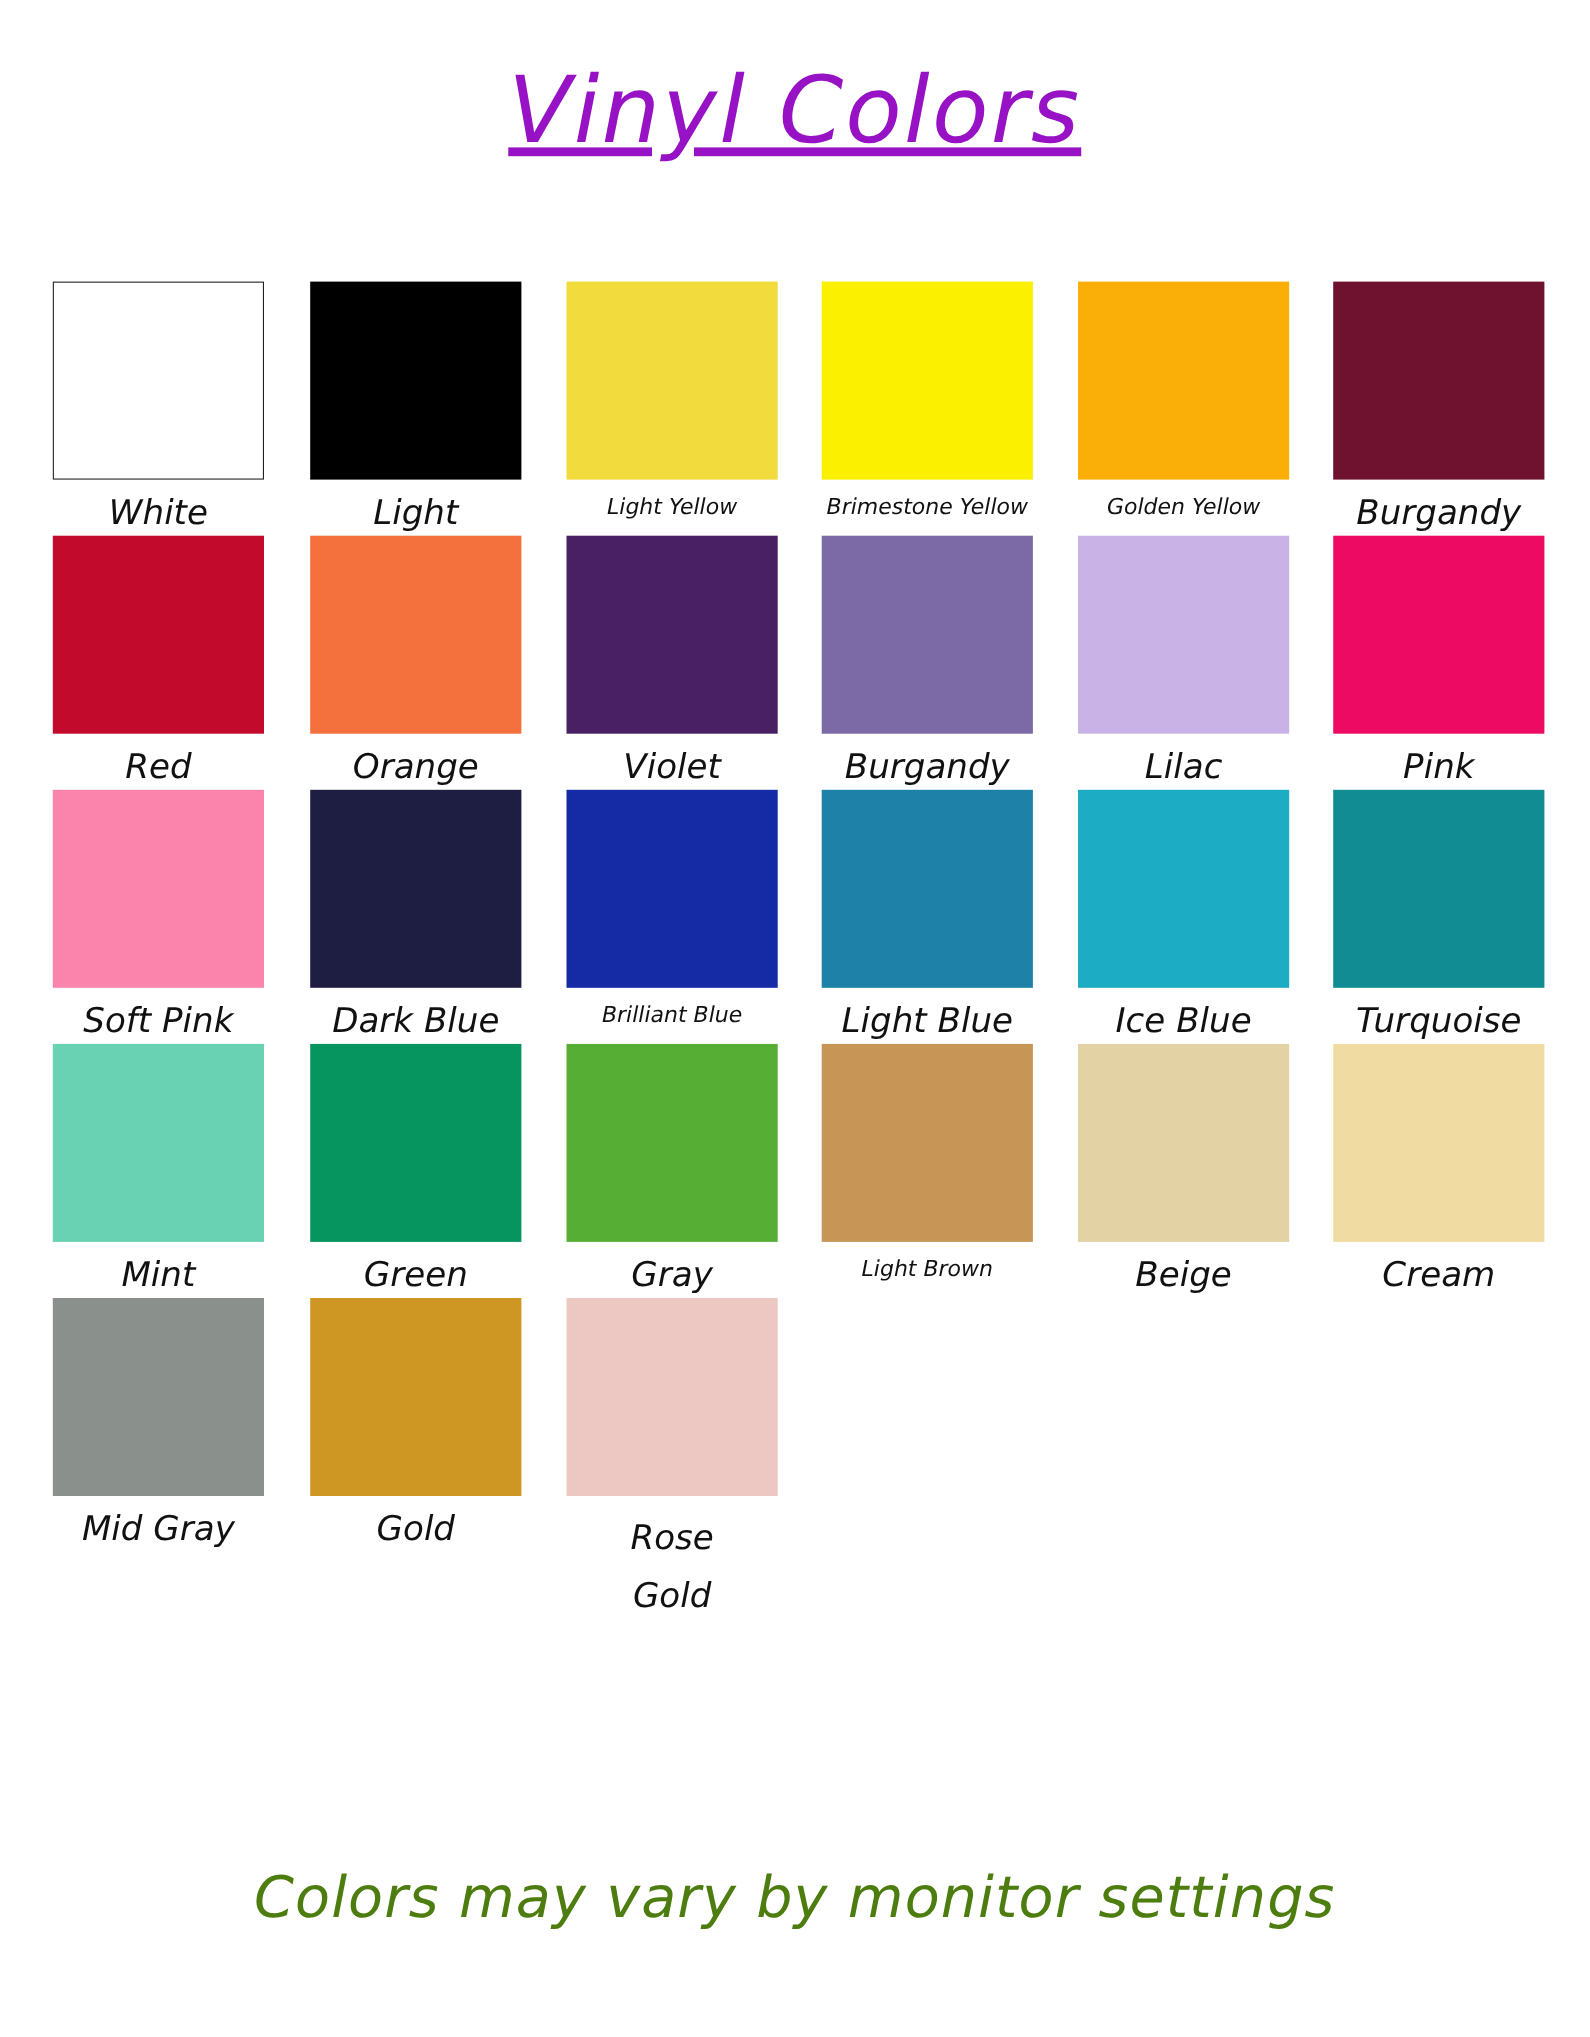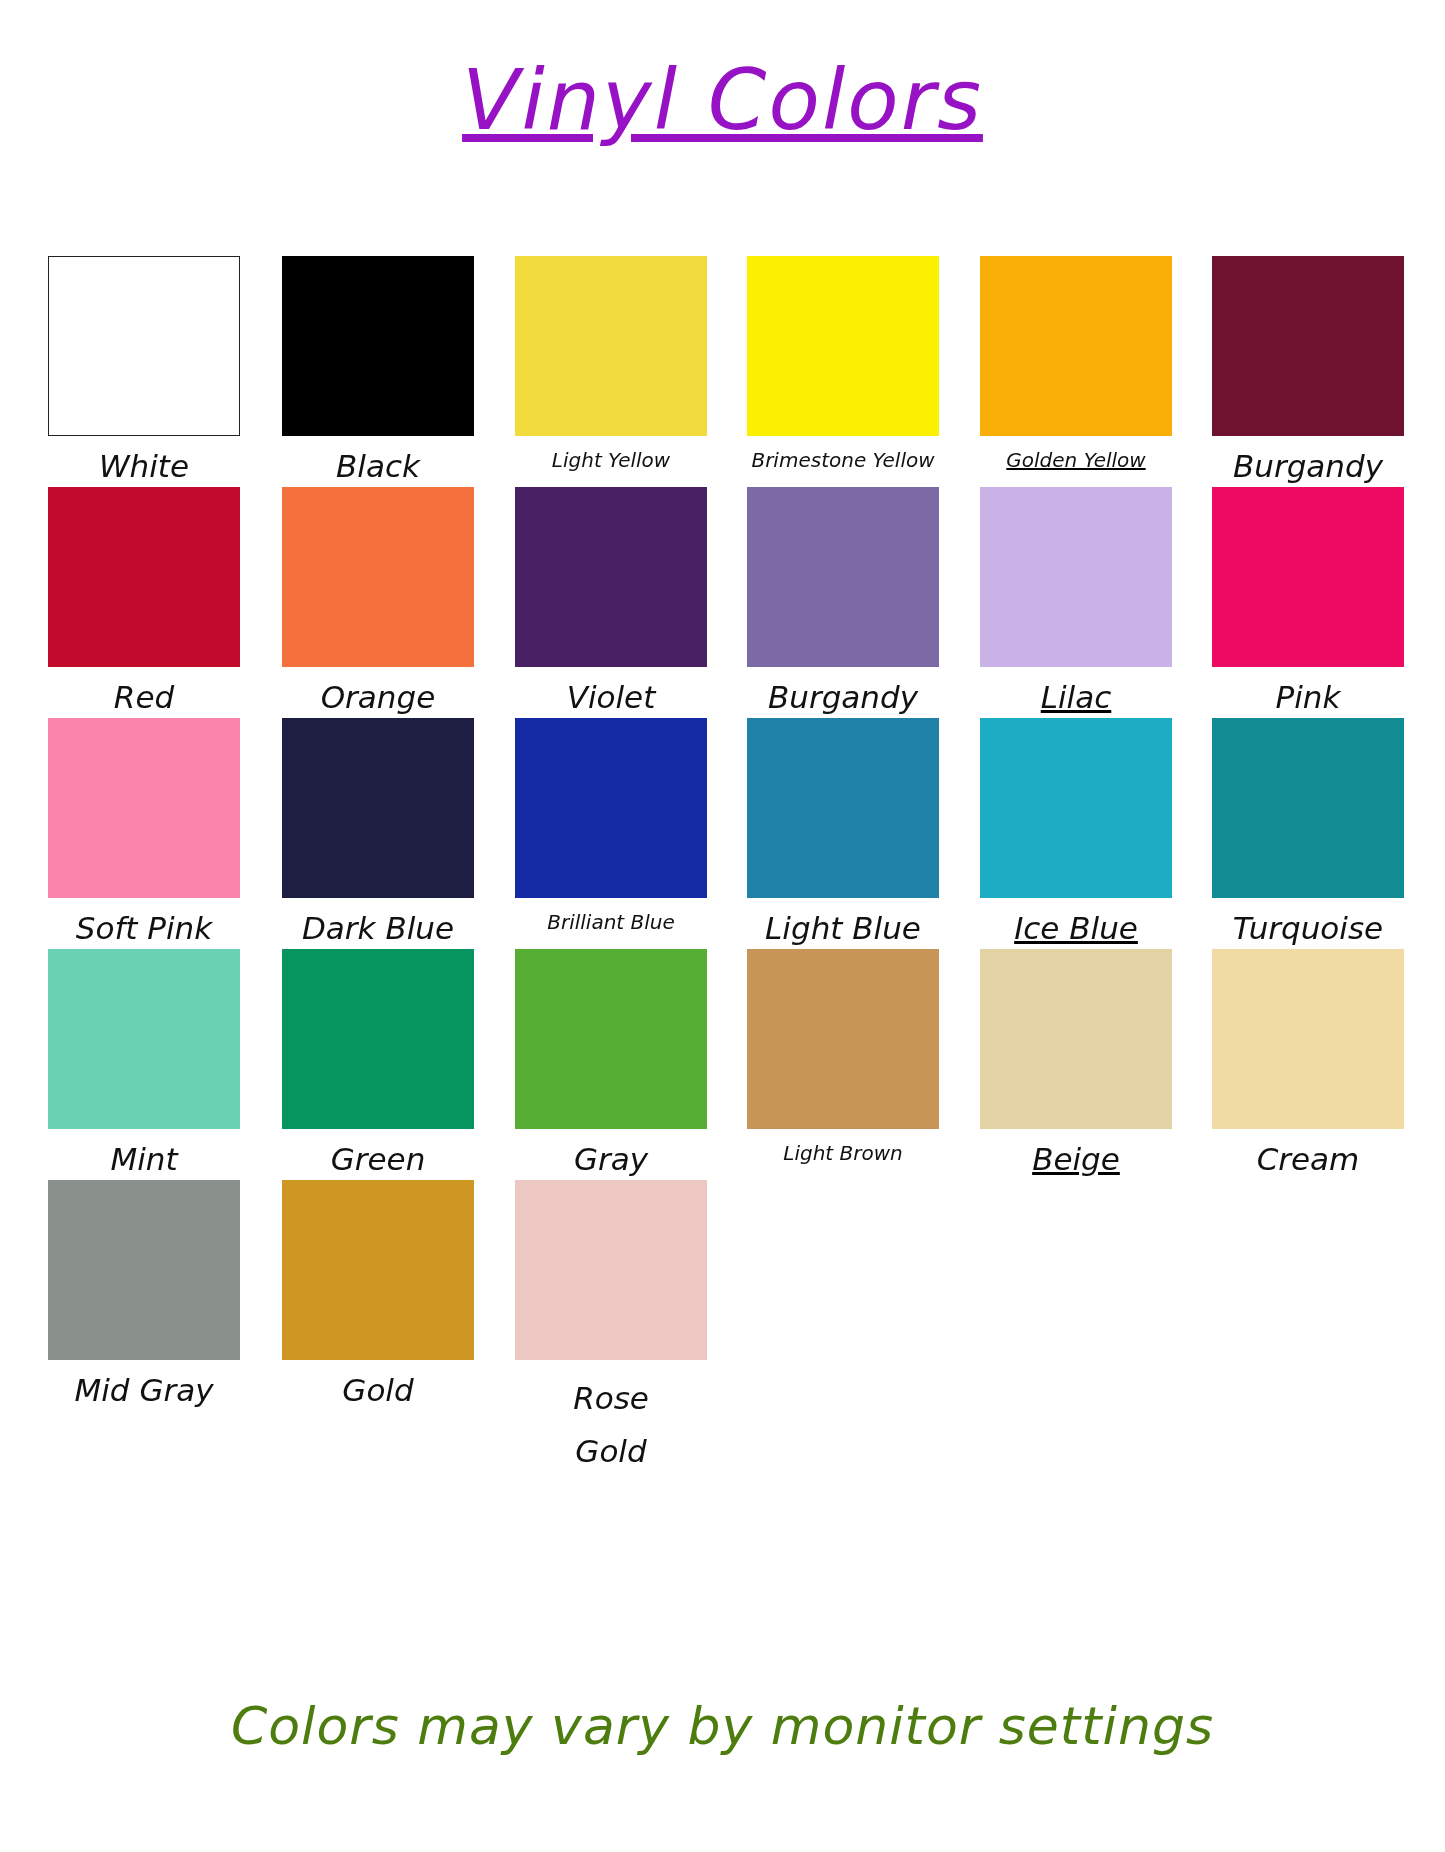--- a/index.html
+++ b/index.html
@@ -55,21 +55,21 @@
   }
   .cell {
     position: absolute;
     top: 0;
     width: 192px;
   }
   .cell.c0 { left: 0px; }
   .cell.c1 { left: 234px; }
   .cell.c2 { left: 467px; }
   .cell.c3 { left: 699px; }
-  .cell.c4 { left: 932px; text-decoration: underline; }
+  .cell.c4 { left: 932px; }
   .cell.c5 { left: 1164px; }
 
   .swatch {
     width: 192px;
     height: 180px;
     display: block;
   }
   .swatch.bordered {
     width: 190px;
     height: 178px;
@@ -121,21 +121,21 @@
   <div class="title">Vinyl Colors</div>
 
   <div class="grid" id="swatch-grid">
       <div class="row">
         <div class="cell c0">
           <div class="swatch bordered" style="background-color: rgb(255, 255, 255);"></div>
           <div class="label">White</div>
         </div>
         <div class="cell c1">
           <div class="swatch" style="background-color: rgb(0, 0, 0);"></div>
-          <div class="label">Black</div>
+          <div class="label">Light</div>
         </div>
         <div class="cell c2">
           <div class="swatch" style="background-color: rgb(242, 219, 60);"></div>
           <div class="label small">Light Yellow</div>
         </div>
         <div class="cell c3">
           <div class="swatch" style="background-color: rgb(250, 240, 0);"></div>
           <div class="label small">Brimestone Yellow</div>
         </div>
         <div class="cell c4">

